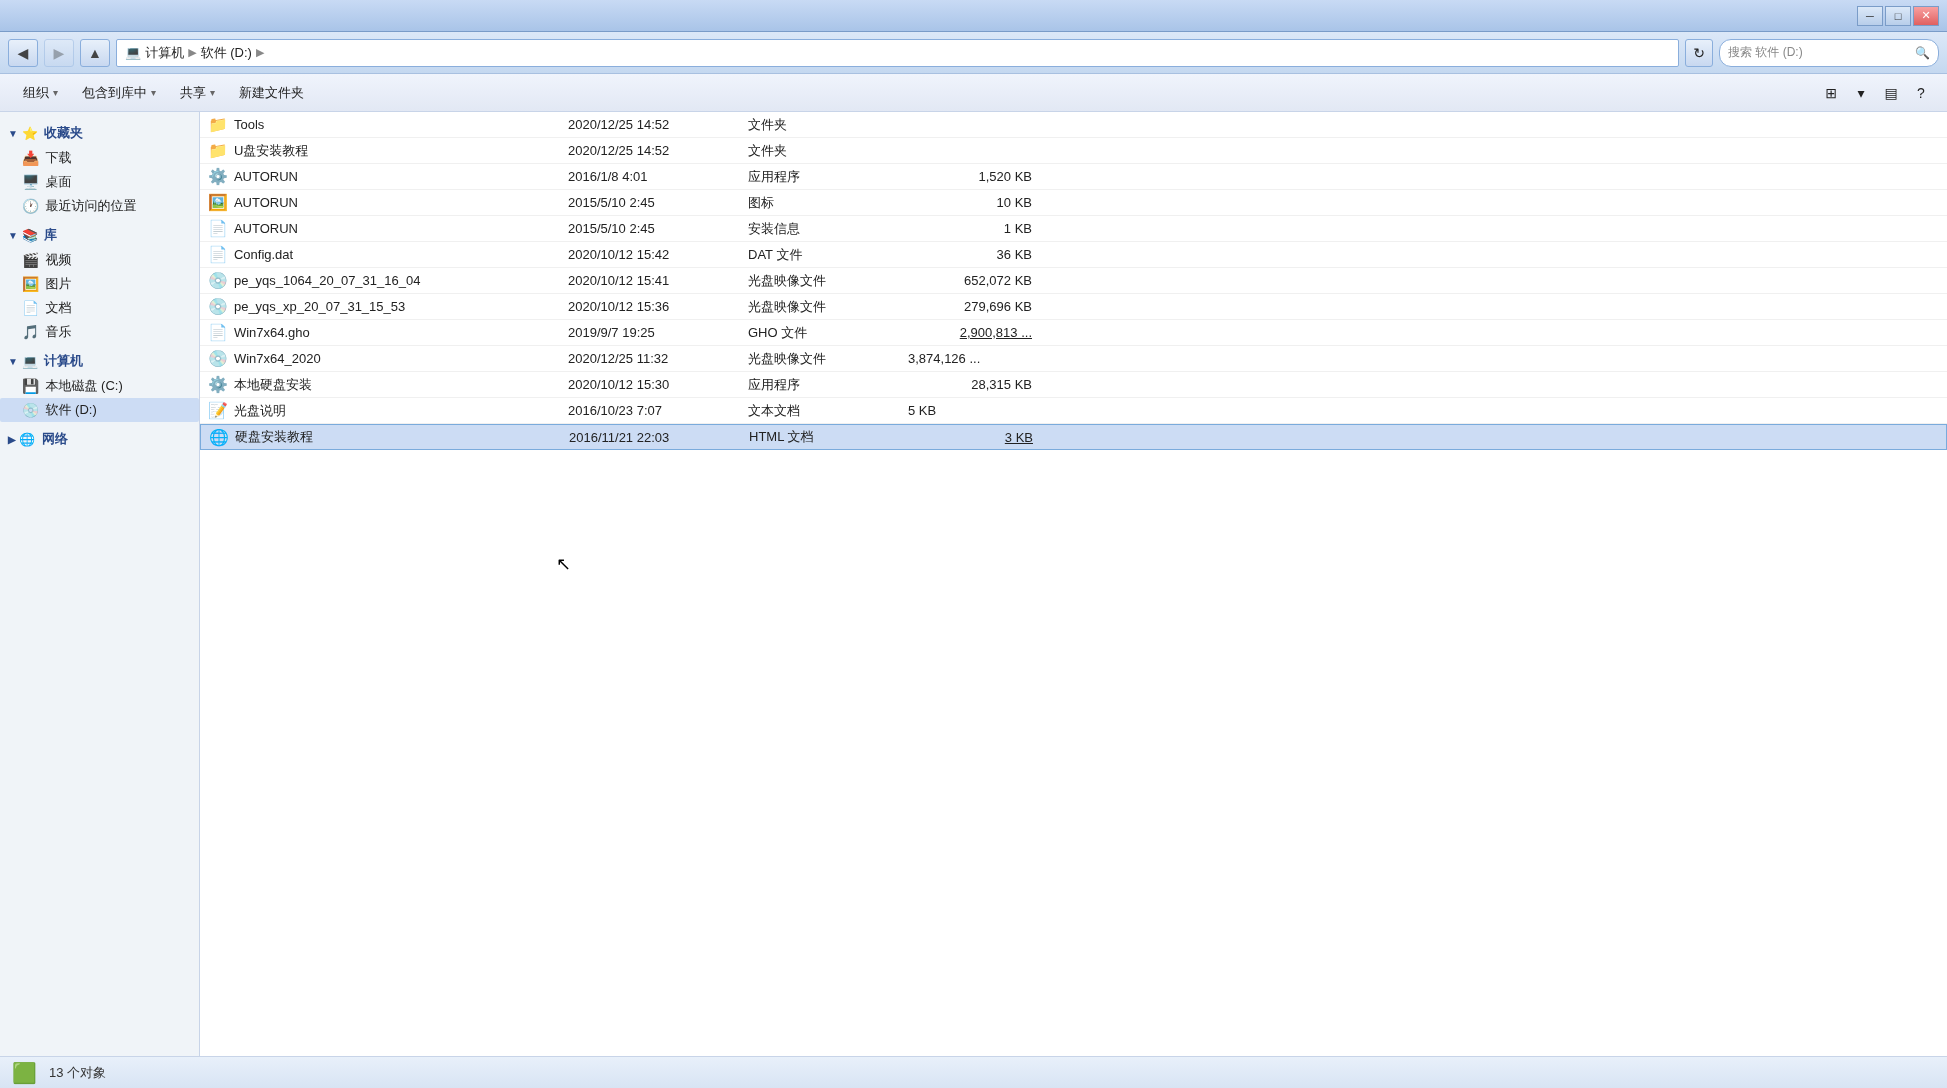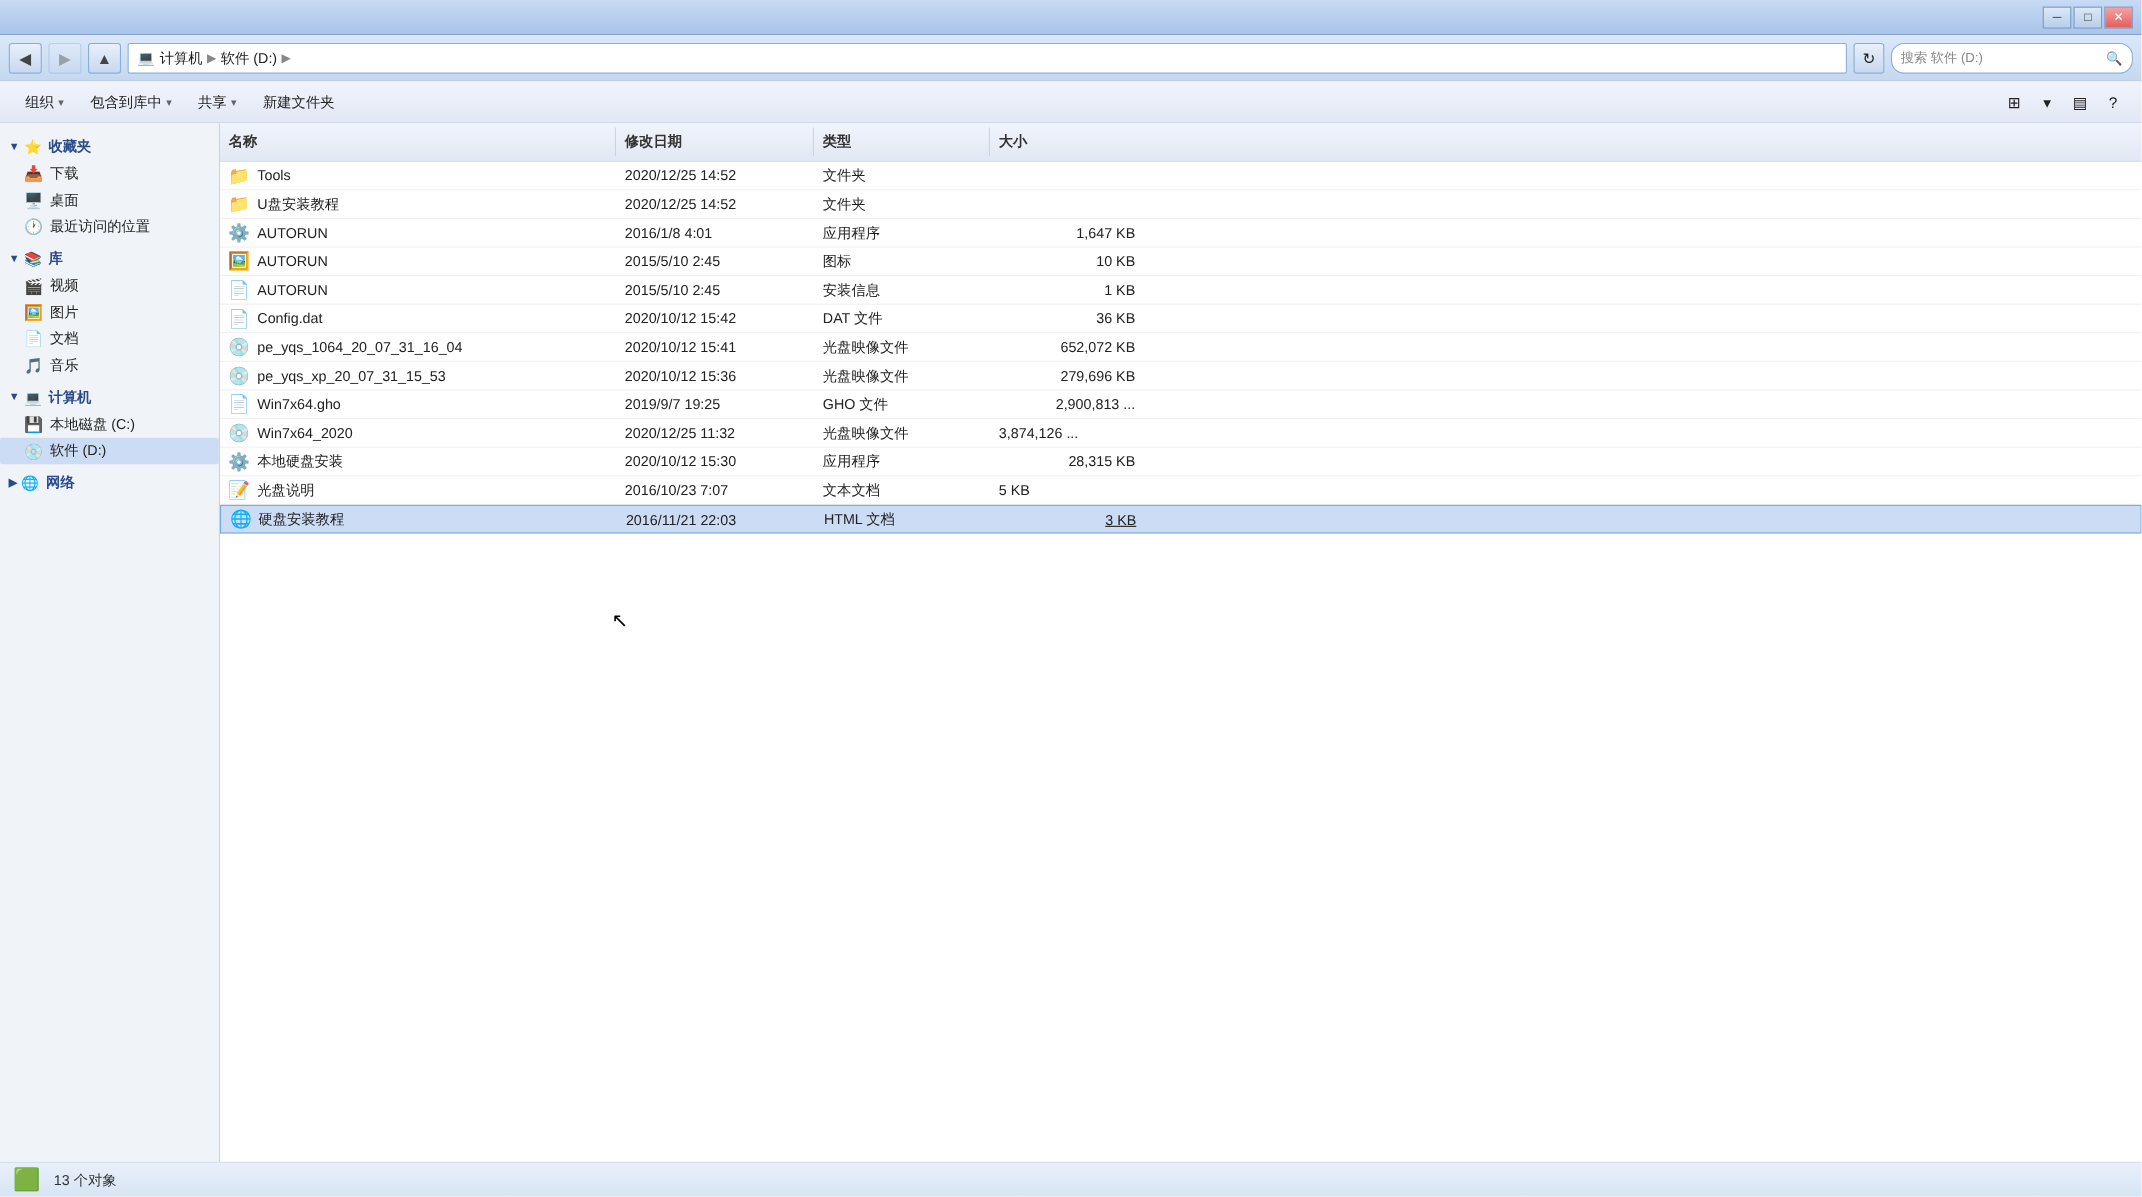--- a/index.html
+++ b/index.html
@@ -380,26 +380,20 @@
       <div class="sidebar-header">
         <span class="arrow">▶</span>
         <span class="icon">🌐</span>
         <span>网络</span>
       </div>
     </div>
   </div>
 
   <div class="file-area">
 
-    <div class="column-header">
-      <div class="col-header">名称</div>
-      <div class="col-header">修改日期</div>
-      <div class="col-header">类型</div>
-      <div class="col-header">大小</div>
-    </div>
 
     <div class="file-list" id="file-list">
         <div class="file-row">
       <div class="file-cell name">
         <span class="file-icon">📁</span>
         <span>Tools</span>
       </div>
       <div class="file-cell">2020/12/25 14:52</div>
       <div class="file-cell">文件夹</div>
       <div class="file-cell" style="text-align:right;"></div>
@@ -413,21 +407,21 @@
       <div class="file-cell">文件夹</div>
       <div class="file-cell" style="text-align:right;"></div>
     </div>
         <div class="file-row">
       <div class="file-cell name">
         <span class="file-icon">⚙️</span>
         <span>AUTORUN</span>
       </div>
       <div class="file-cell">2016/1/8 4:01</div>
       <div class="file-cell">应用程序</div>
-      <div class="file-cell" style="text-align:right;">1,647 KB</div>
+      <div class="file-cell" style="text-align:right;">1,520 KB</div>
     </div>
         <div class="file-row">
       <div class="file-cell name">
         <span class="file-icon">🖼️</span>
         <span>AUTORUN</span>
       </div>
       <div class="file-cell">2015/5/10 2:45</div>
       <div class="file-cell">图标</div>
       <div class="file-cell" style="text-align:right;">10 KB</div>
     </div>
@@ -467,21 +461,21 @@
       <div class="file-cell">光盘映像文件</div>
       <div class="file-cell" style="text-align:right;">279,696 KB</div>
     </div>
         <div class="file-row">
       <div class="file-cell name">
         <span class="file-icon">📄</span>
         <span>Win7x64.gho</span>
       </div>
       <div class="file-cell">2019/9/7 19:25</div>
       <div class="file-cell">GHO 文件</div>
-      <div class="file-cell" style="text-align:right;">2,900,813 ...</div>
+      <div class="file-cell" style="text-align:right;text-decoration:underline;">2,900,813 ...</div>
     </div>
         <div class="file-row">
       <div class="file-cell name">
         <span class="file-icon">💿</span>
         <span>Win7x64_2020</span>
       </div>
       <div class="file-cell">2020/12/25 11:32</div>
       <div class="file-cell">光盘映像文件</div>
       <div class="file-cell" style="text-align:left;">3,874,126 ...</div>
     </div>

